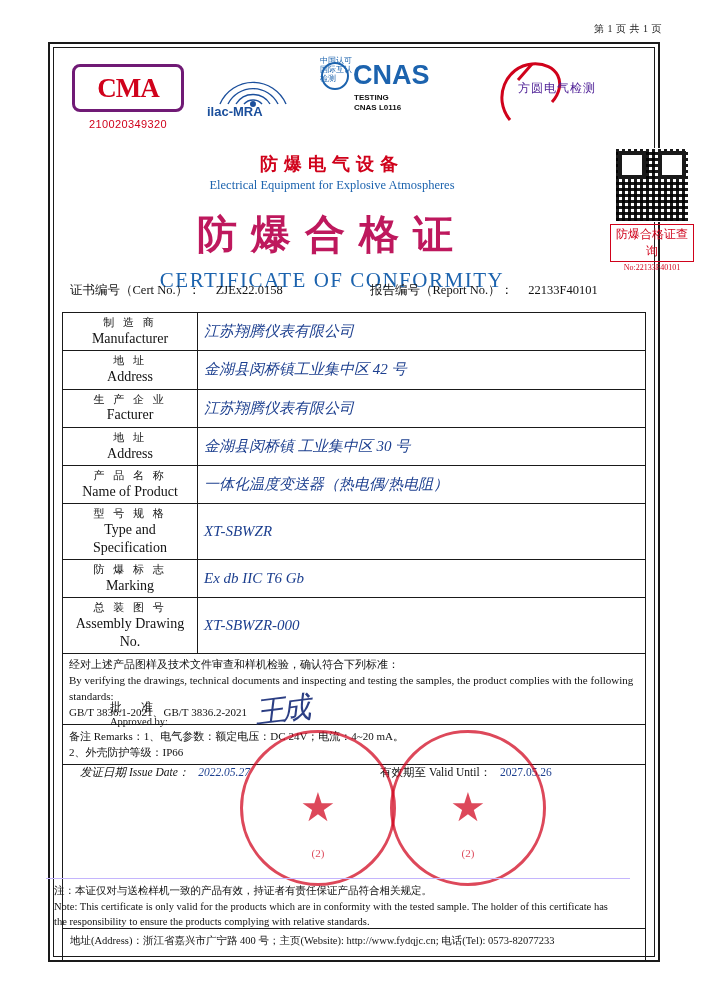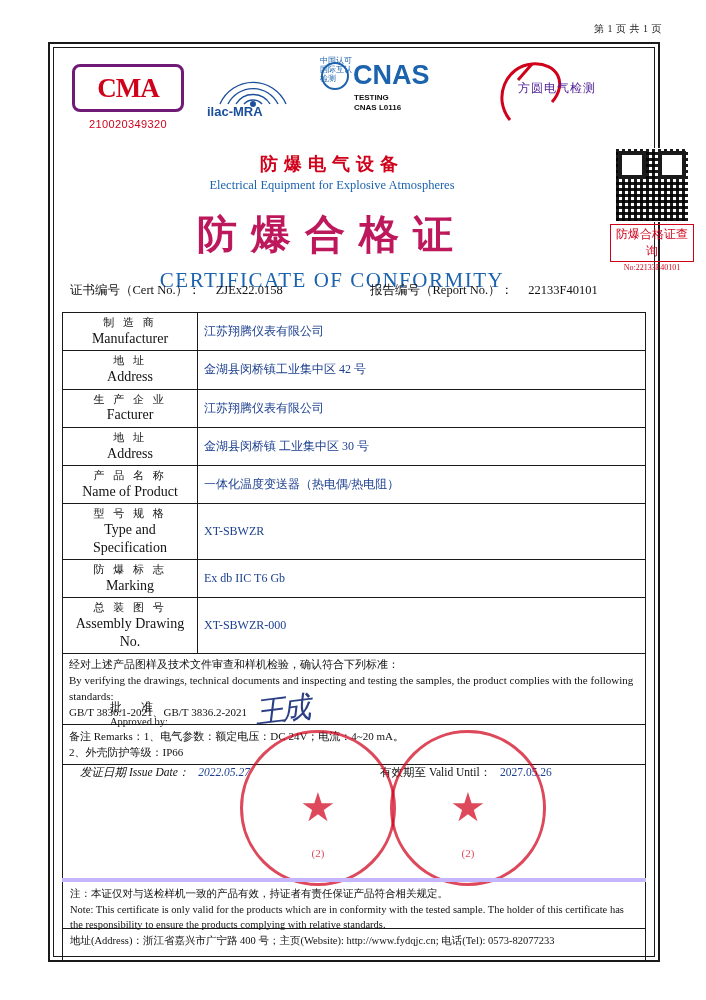--- a/index.html
+++ b/index.html
@@ -267,22 +267,23 @@
   td.label {
     width: 122px;
     text-align: center;
     line-height: 1.25;
     font-size: 11px;
   }
   .lab-cn { letter-spacing: 3px; display:block; }
   .lab-en { display:block; font-size: 14px; }
   td.value {
     color: #1c3f8f;
-    font-size: 12px;
+    font-size: 15px;
     padding-left: 8px;
+    font-style: italic;
   }
   td.statement {
     font-size: 11px;
     line-height: 1.45;
     padding: 5px 8px;
   }
   td.remarks {
     font-size: 11px;
     line-height: 1.5;
     padding: 5px 8px;
@@ -368,24 +369,24 @@
   .red-lines div {
     font-size: 16px;
     letter-spacing: 2px;
     line-height: 1.45;
     font-family: "Liberation Serif", serif;
   }
 
   
   .note {
     position: absolute;
-    left: 62px;
+    left: 46px;
     top: 878px;
     width: 584px;
-    border-top: 4px solid #c4b5fd;
+    border-top: 1px solid #c4b5fd;
     padding: 4px 8px 0 8px;
     box-sizing: border-box;
     font-size: 10.5px;
     line-height: 1.45;
   }
   .note .n-cn { margin-bottom: 1px; }
 
   
   .footer {
     position: absolute;

